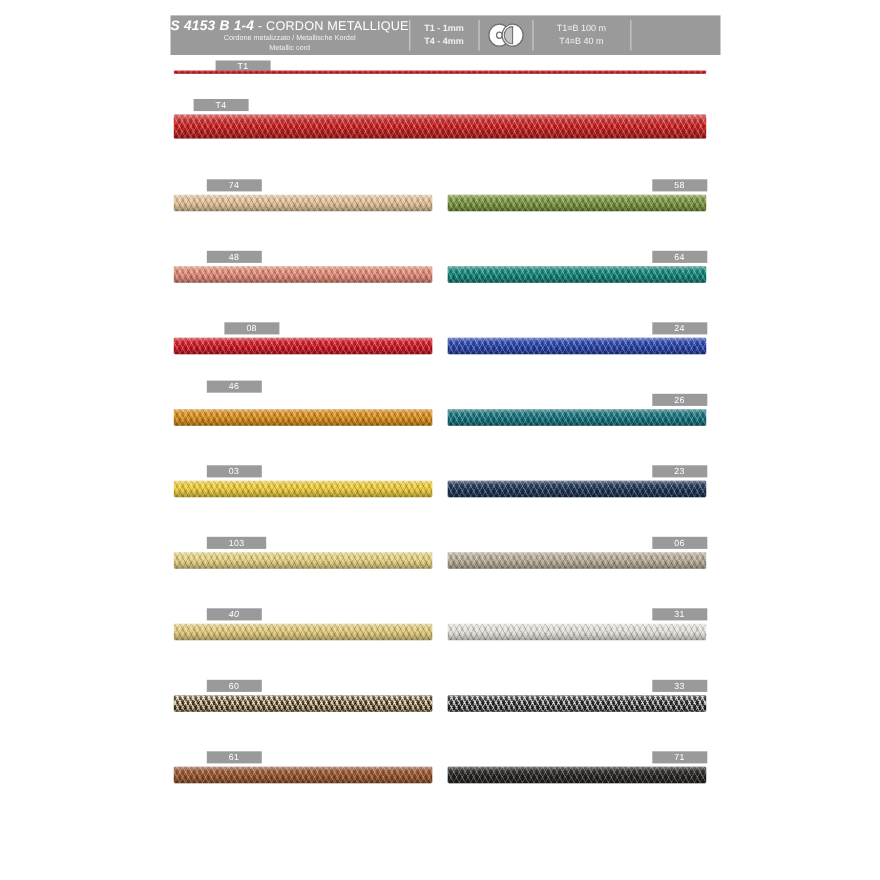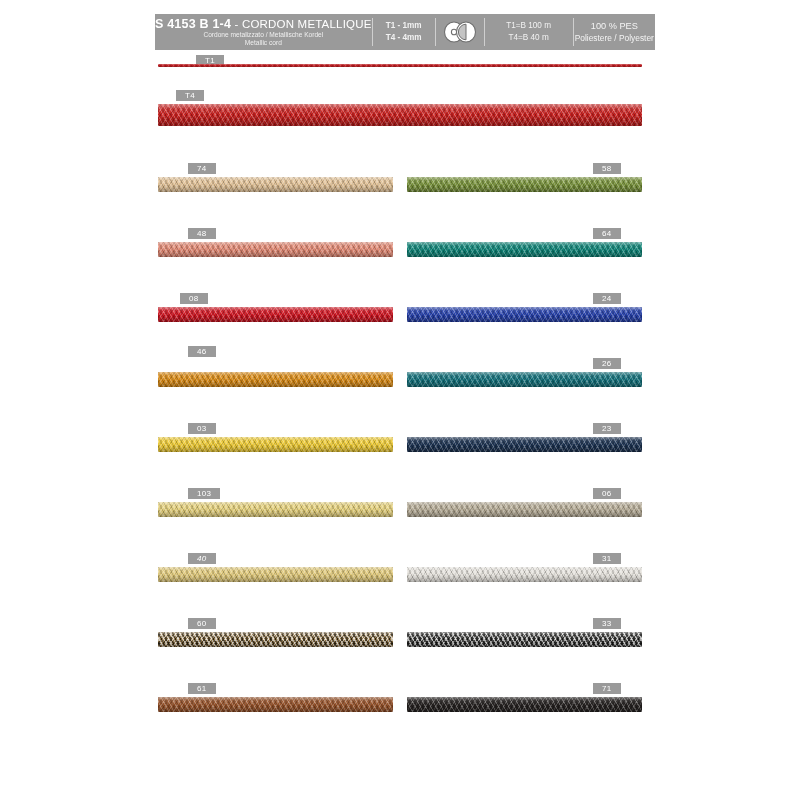--- a/index.html
+++ b/index.html
@@ -57,20 +57,21 @@
 
   .title-line1 {
     font-size: 11.5px;
     letter-spacing: .2px;
     white-space: nowrap;
     line-height: 1.15;
   }
   .title-line1 .bold {
     font-weight: bold;
     font-size: 12.5px;
+    font-style: italic;
   }
   .title-line2 {
     font-size: 6.6px;
     line-height: 1.25;
     white-space: nowrap;
     color: #efefef;
   }
   .title-line3 {
     font-size: 6.6px;
     line-height: 1.25;
@@ -107,21 +108,21 @@
   .chip {
     position: absolute;
     height: 11px;
     min-width: 24px;
     background: #9a9a9a;
     color: #ffffff;
     font-size: 8px;
     line-height: 11px;
     text-align: center;
     letter-spacing: .3px;
-    padding: 0 9px;
+    padding: 0 20px;
     box-sizing: border-box;
     white-space: nowrap;
   }
   .cord {
     position: absolute;
     left: 0;
     border-radius: 1px;
   }
   
   .cord::before {
@@ -234,24 +235,20 @@
 
     <div class="hdiv"></div>
 
     <div class="hcell" id="hc-len">
       <div class="spec-line">T1=B 100 m</div>
       <div class="spec-line">T4=B 40 m</div>
     </div>
 
     <div class="hdiv"></div>
 
-    <div class="hcell" id="hc-comp">
-      <div class="comp-line1">100 % PES</div>
-      <div class="comp-line2">Poliestere / Polyester</div>
-    </div>
 
   </div>
 
   <div id="samples">
       <div class="swatch">
         <div class="chip" style="left: 196px; top: 55px;">T1</div>
         <div class="cord thin" style="left: 158px; top: 64px; width: 484px; height: 3px; background: rgb(192, 31, 35);"></div>
       </div>
       <div class="swatch">
         <div class="chip" style="left: 176px; top: 90px;">T4</div>
@@ -267,21 +264,21 @@
       </div>
       <div class="swatch">
         <div class="chip" style="left: 188px; top: 228px;">48</div>
         <div class="cord" style="left: 158px; top: 242px; width: 235px; height: 15px; background: rgb(224, 136, 115);"></div>
       </div>
       <div class="swatch">
         <div class="chip" style="left: 593px; top: 228px;">64</div>
         <div class="cord" style="left: 407px; top: 242px; width: 235px; height: 15px; background: rgb(15, 131, 118);"></div>
       </div>
       <div class="swatch">
-        <div class="chip" style="left: 180px; top: 293px;">08</div>
+        <div class="chip" style="left: 204px; top: 293px;">08</div>
         <div class="cord" style="left: 158px; top: 307px; width: 235px; height: 15px; background: rgb(207, 22, 34);"></div>
       </div>
       <div class="swatch">
         <div class="chip" style="left: 593px; top: 293px;">24</div>
         <div class="cord" style="left: 407px; top: 307px; width: 235px; height: 15px; background: rgb(39, 65, 170);"></div>
       </div>
       <div class="swatch">
         <div class="chip" style="left: 188px; top: 346px;">46</div>
         <div class="cord" style="left: 158px; top: 372px; width: 235px; height: 15px; background: rgb(216, 138, 23);"></div>
       </div>

